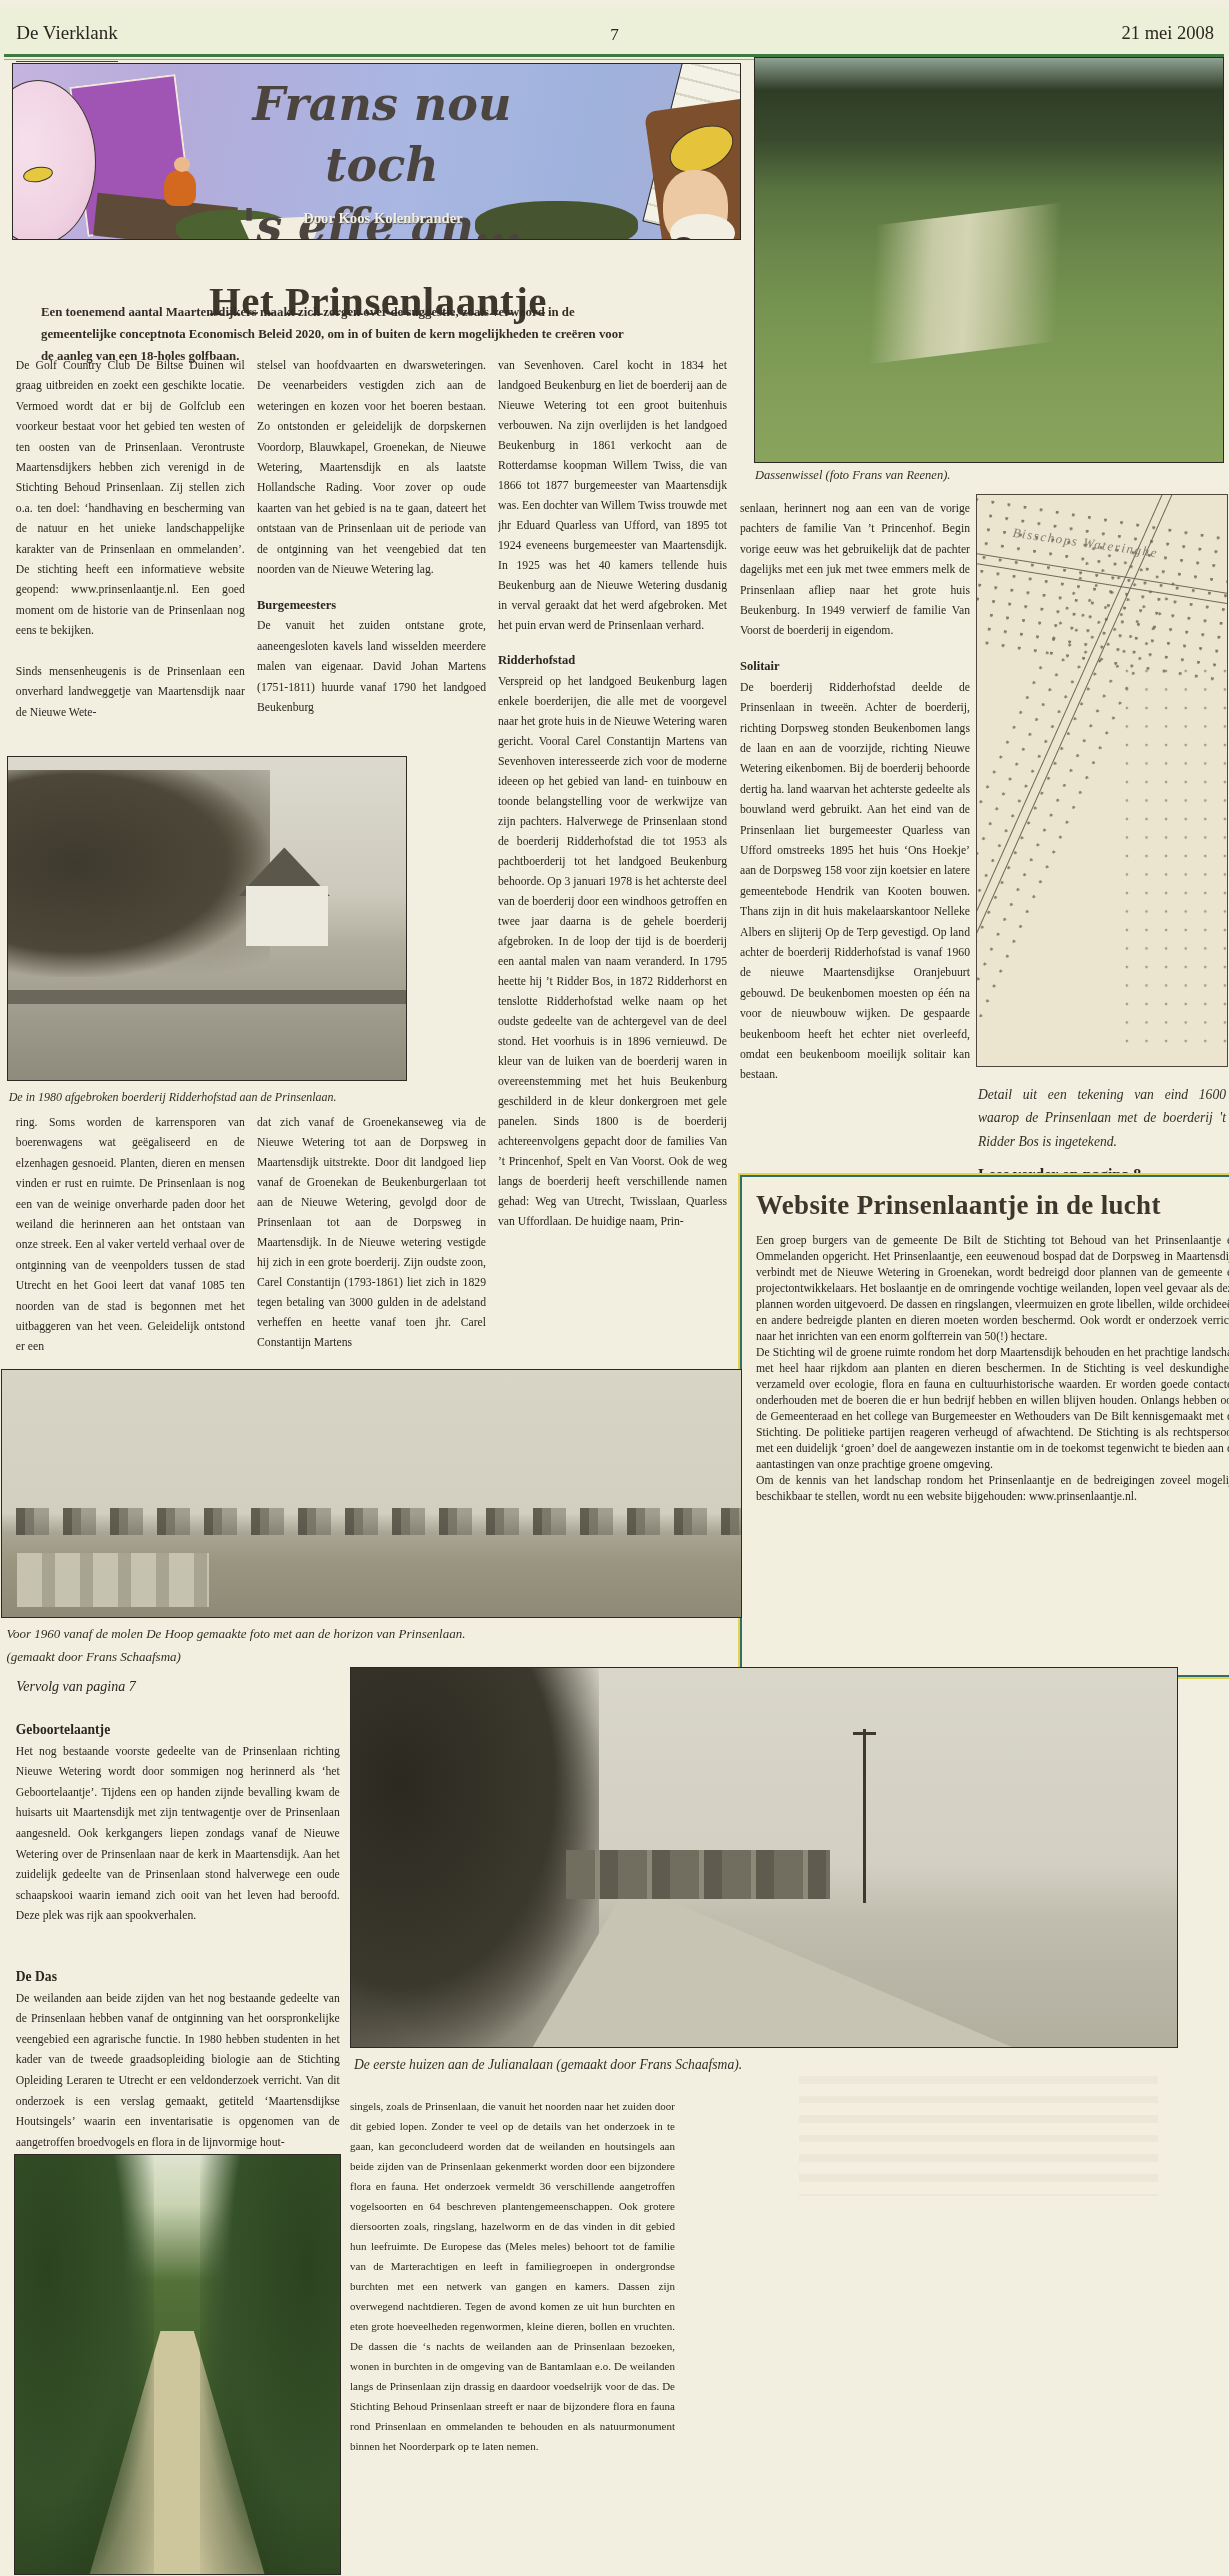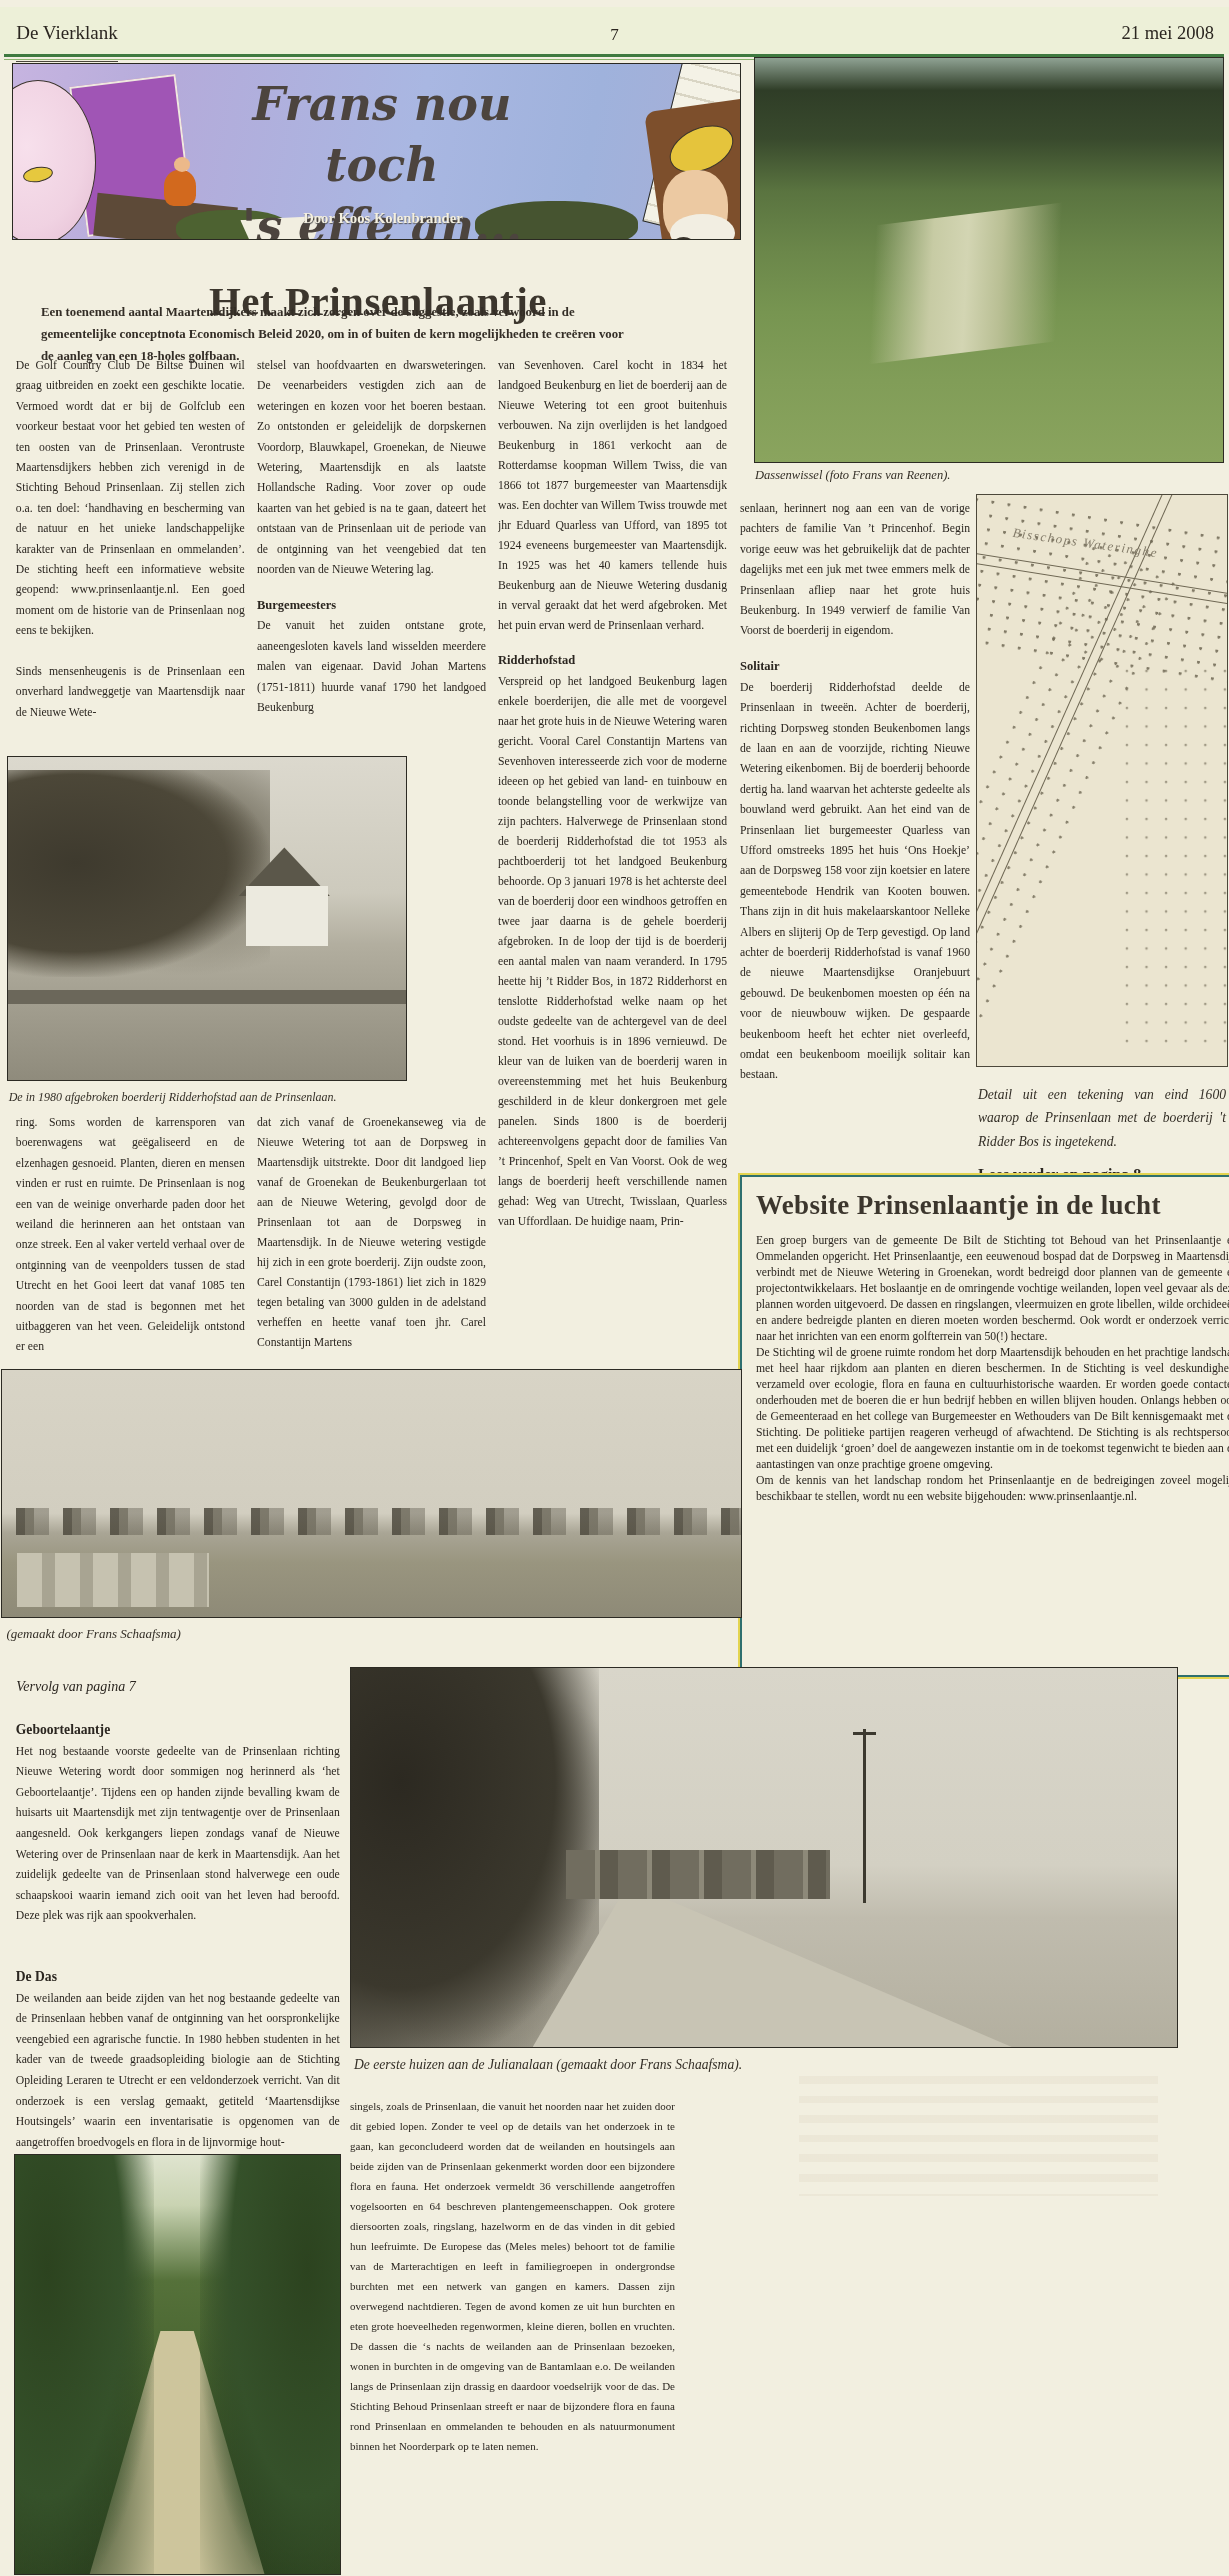--- a/index.html
+++ b/index.html
@@ -196,20 +196,21 @@
     <p>Een groep burgers van de gemeente De Bilt de Stichting tot Behoud van het Prinsenlaantje en Ommelanden opgericht. Het Prinsenlaantje, een eeuwenoud bospad dat de Dorpsweg in Maartensdijk verbindt met de Nieuwe Wetering in Groenekan, wordt bedreigd door plannen van de gemeente en projectontwikkelaars. Het boslaantje en de omringende vochtige weilanden, lopen veel gevaar als deze plannen worden uitgevoerd. De dassen en ringslangen, vleermuizen en grote libellen, wilde orchideeën en andere bedreigde planten en dieren moeten worden beschermd. Ook wordt er onderzoek verricht naar het inrichten van een enorm golfterrein van 50(!) hectare.</p>
     <p>De Stichting wil de groene ruimte rondom het dorp Maartensdijk behouden en het prachtige landschap met heel haar rijkdom aan planten en dieren beschermen. In de Stichting is veel deskundigheid verzameld over ecologie, flora en fauna en cultuurhistorische waarden. Er worden goede contacten onderhouden met de boeren die er hun bedrijf hebben en willen blijven houden. Onlangs hebben ook de Gemeenteraad en het college van Burgemeester en Wethouders van De Bilt kennisgemaakt met de Stichting. De politieke partijen reageren verheugd of afwachtend. De Stichting is als rechtspersoon met een duidelijk ‘groen’ doel de aangewezen instantie om in de toekomst tegenwicht te bieden aan de aantastingen van onze prachtige groene omgeving.</p>
     <p>Om de kennis van het landschap rondom het Prinsenlaantje en de bedreigingen zoveel mogelijk beschikbaar te stellen, wordt nu een website bijgehouden: www.prinsenlaantje.nl.</p>
   </div>
 
   <div class="photo ph-pano">
     <div class="skyline"></div>
     <div class="roofs"></div>
   </div>
   <div class="caption" style="left:6.5px;top:1622px;width:728px;font-size:13px;">
+    <div>Voor 1960 vanaf de molen De Hoop gemaakte foto met aan de horizon van Prinsenlaan.</div>
     <div>(gemaakt door Frans Schaafsma)</div>
   </div>
 
   <div class="vervolg">Vervolg van pagina 7</div>
   <div class="col wide" style="left:15.8px;top:1706px;width:324px;height:239px;">
     <h3 style="margin-top:16px;font-size:13.6px;">Geboortelaantje</h3>
     <p>Het nog bestaande voorste gedeelte van de Prinsenlaan richting Nieuwe Wetering wordt door sommigen nog herinnerd als ‘het Geboortelaantje’. Tijdens een op handen zijnde bevalling kwam de huisarts uit Maartensdijk met zijn tentwagentje over de Prinsenlaan aangesneld. Ook kerkgangers liepen zondags vanaf de Nieuwe Wetering over de Prinsenlaan naar de kerk in Maartensdijk. Aan het zuidelijk gedeelte van de Prinsenlaan stond halverwege een oude schaapskooi waarin iemand zich ooit van het leven had beroofd. Deze plek was rijk aan spookverhalen.</p>
   </div>
   <div class="col wide" style="left:15.8px;top:1953px;width:324px;height:196px;">
     <h3 style="margin-top:16px;font-size:13.6px;">De Das</h3>

